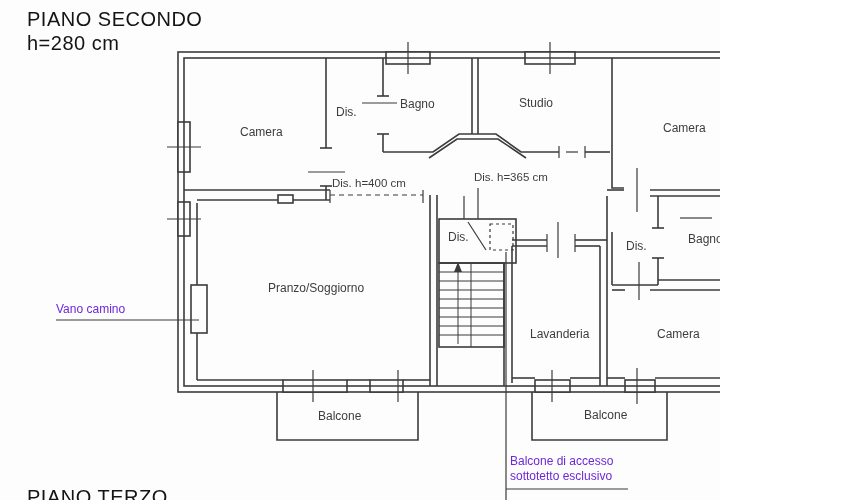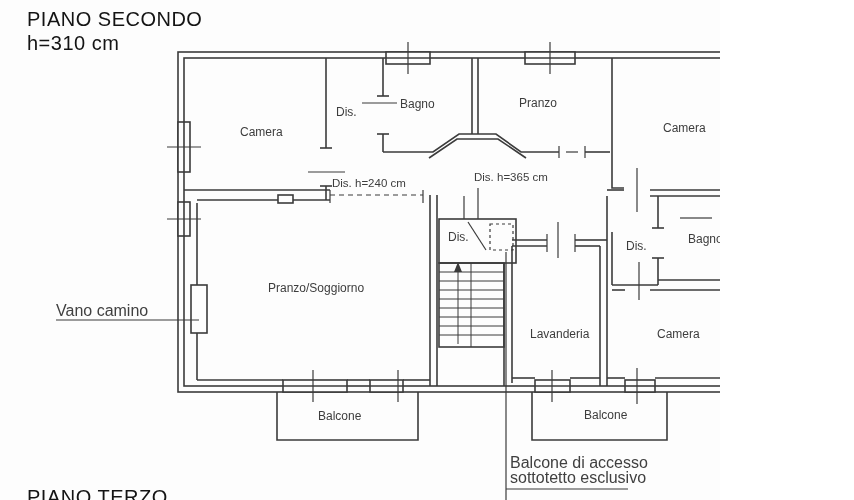--- a/index.html
+++ b/index.html
@@ -10,29 +10,29 @@
   #plan-svg{position:absolute;left:0;top:0;}
   .lbl{
     position:absolute;color:#3d3d3d;font-size:12px;line-height:1.1;
     white-space:nowrap;user-select:none;
   }
   .lbl.small{font-size:11.5px;}
   .title{
     position:absolute;left:27px;color:#141414;font-size:20px;
     letter-spacing:0.5px;white-space:nowrap;
   }
-  .annot{position:absolute;color:#404040;font-size:16px;white-space:nowrap;}
+  .annot{position:absolute;color:#6d28d9;font-size:12px;white-space:nowrap;}
 </style>
 </head>
 <body>
 
 <div id="stage">
 
   <div class="title" style="top:8px">PIANO SECONDO</div>
-  <div class="title" style="top:32px">h=310 cm</div>
+  <div class="title" style="top:32px">h=280 cm</div>
 
   <div class="title" style="top:486px">PIANO TERZO</div>
 
   <svg id="plan-svg" width="854" height="500" viewBox="0 0 854 500">
     <g stroke="#3b3b3b" fill="none" stroke-width="1.6">
 
       <g>
         <rect x="178" y="52" width="599" height="340"></rect>
         <rect x="184" y="58" width="587" height="328"></rect>
       </g>
@@ -215,30 +215,30 @@
         <line x1="56" y1="320" x2="199" y2="320"></line>
         <line x1="506" y1="252" x2="506" y2="500"></line>
         <line x1="506" y1="489" x2="628" y2="489"></line>
       </g>
     </g>
   </svg>
 
   <div class="lbl" style="left:240px;top:126px">Camera</div>
   <div class="lbl" style="left:336px;top:106px">Dis.</div>
   <div class="lbl" style="left:400px;top:98px">Bagno</div>
-  <div class="lbl" style="left:519px;top:97px">Pranzo</div>
+  <div class="lbl" style="left:519px;top:97px">Studio</div>
   <div class="lbl" style="left:663px;top:122px">Camera</div>
   <div class="lbl" style="left:268px;top:282px">Pranzo/Soggiorno</div>
   <div class="lbl" style="left:530px;top:328px">Lavanderia</div>
   <div class="lbl" style="left:657px;top:328px">Camera</div>
   <div class="lbl" style="left:688px;top:233px">Bagno</div>
   <div class="lbl" style="left:448px;top:231px">Dis.</div>
   <div class="lbl" style="left:626px;top:240px">Dis.</div>
   <div class="lbl" style="left:318px;top:410px">Balcone</div>
   <div class="lbl" style="left:584px;top:409px">Balcone</div>
 
-  <div class="lbl small" style="left:332px;top:177px">Dis. h=240 cm</div>
+  <div class="lbl small" style="left:332px;top:177px">Dis. h=400 cm</div>
   <div class="lbl small" style="left:474px;top:171px">Dis. h=365 cm</div>
   <div class="annot" style="left:56px;top:302px">Vano camino</div>
   <div class="annot" style="left:510px;top:454px">Balcone di accesso</div>
   <div class="annot" style="left:510px;top:469px">sottotetto esclusivo</div>
 
 </div>
 
 </body></html>

